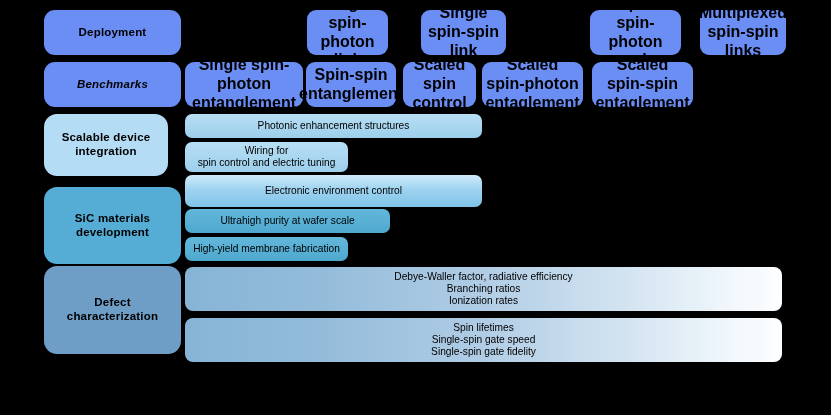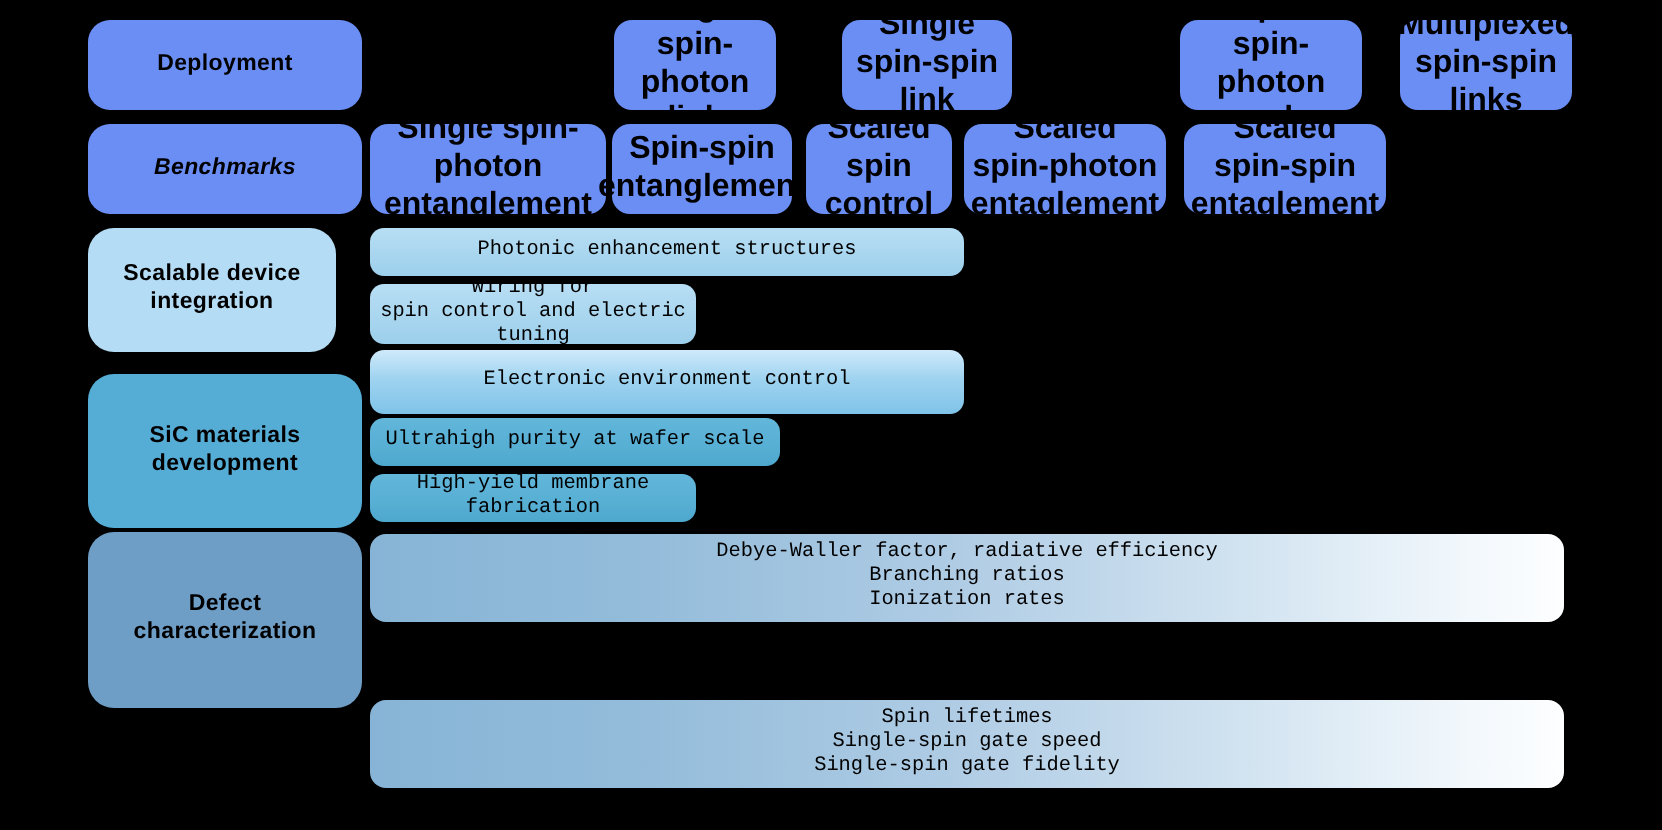--- a/index.html
+++ b/index.html
@@ -34,21 +34,20 @@
     font-size:16px;font-weight:bold;
     border-radius:9px;
   }
 
   
   .bar{
     left:185px;
     border-radius:7px;
     font-size:10.2px;
     justify-content:center;
-    font-family:Liberation Mono, monospace;
   }
   .bar.wide{border-radius:8px;}
 </style>
 </head>
 <body>
 
 <div id="canvas">
     <div class="box cat" style="left: 44px; top: 10px; width: 137px; height: 45px; background: rgb(107, 142, 245);">Deployment</div>
     <div class="box cat" style="left: 44px; top: 62px; width: 137px; height: 45px; background: rgb(107, 142, 245); font-style: italic;">Benchmarks</div>
     <div class="box cat tall" style="left: 44px; top: 114px; width: 124px; height: 62px; background: rgb(181, 220, 245);">Scalable device
@@ -79,16 +78,16 @@
 entaglement</div>
     <div class="box bar" style="left: 185px; top: 114px; width: 297px; height: 24px; background: linear-gradient(rgb(183, 222, 244) 0%, rgb(169, 214, 239) 55%, rgb(156, 207, 235) 100%);">Photonic enhancement structures</div>
     <div class="box bar" style="left: 185px; top: 142px; width: 163px; height: 30px; background: linear-gradient(rgb(183, 222, 244) 0%, rgb(169, 214, 239) 55%, rgb(156, 207, 235) 100%);">Wiring for
 spin control and electric tuning</div>
     <div class="box bar" style="left: 185px; top: 175px; width: 297px; height: 32px; background: linear-gradient(rgb(207, 234, 251) 0%, rgb(159, 211, 240) 45%, rgb(127, 195, 232) 100%);">Electronic environment control</div>
     <div class="box bar" style="left: 185px; top: 209px; width: 205px; height: 24px; background: linear-gradient(rgb(98, 183, 218) 0%, rgb(87, 175, 212) 60%, rgb(78, 167, 205) 100%);">Ultrahigh purity at wafer scale</div>
     <div class="box bar" style="left: 185px; top: 237px; width: 163px; height: 24px; background: linear-gradient(rgb(98, 183, 218) 0%, rgb(87, 175, 212) 60%, rgb(78, 167, 205) 100%);">High-yield membrane fabrication</div>
     <div class="box bar wide" style="left: 185px; top: 267px; width: 597px; height: 44px; background: linear-gradient(90deg, rgb(135, 180, 214) 0%, rgb(147, 188, 218) 22%, rgb(174, 203, 228) 48%, rgb(211, 228, 241) 74%, rgb(242, 248, 252) 92%, rgb(253, 254, 255) 100%);">Debye-Waller factor, radiative efficiency
 Branching ratios
 Ionization rates</div>
-    <div class="box bar wide" style="left: 185px; top: 318px; width: 597px; height: 44px; background: linear-gradient(90deg, rgb(135, 180, 214) 0%, rgb(147, 188, 218) 22%, rgb(174, 203, 228) 48%, rgb(211, 228, 241) 74%, rgb(242, 248, 252) 92%, rgb(253, 254, 255) 100%); margin-top: 32px;">Spin lifetimes
+    <div class="box bar wide" style="left: 185px; top: 318px; width: 597px; height: 44px; background: linear-gradient(90deg, rgb(135, 180, 214) 0%, rgb(147, 188, 218) 22%, rgb(174, 203, 228) 48%, rgb(211, 228, 241) 74%, rgb(242, 248, 252) 92%, rgb(253, 254, 255) 100%);">Spin lifetimes
 Single-spin gate speed
 Single-spin gate fidelity</div>
   </div>
 
 </body></html>

